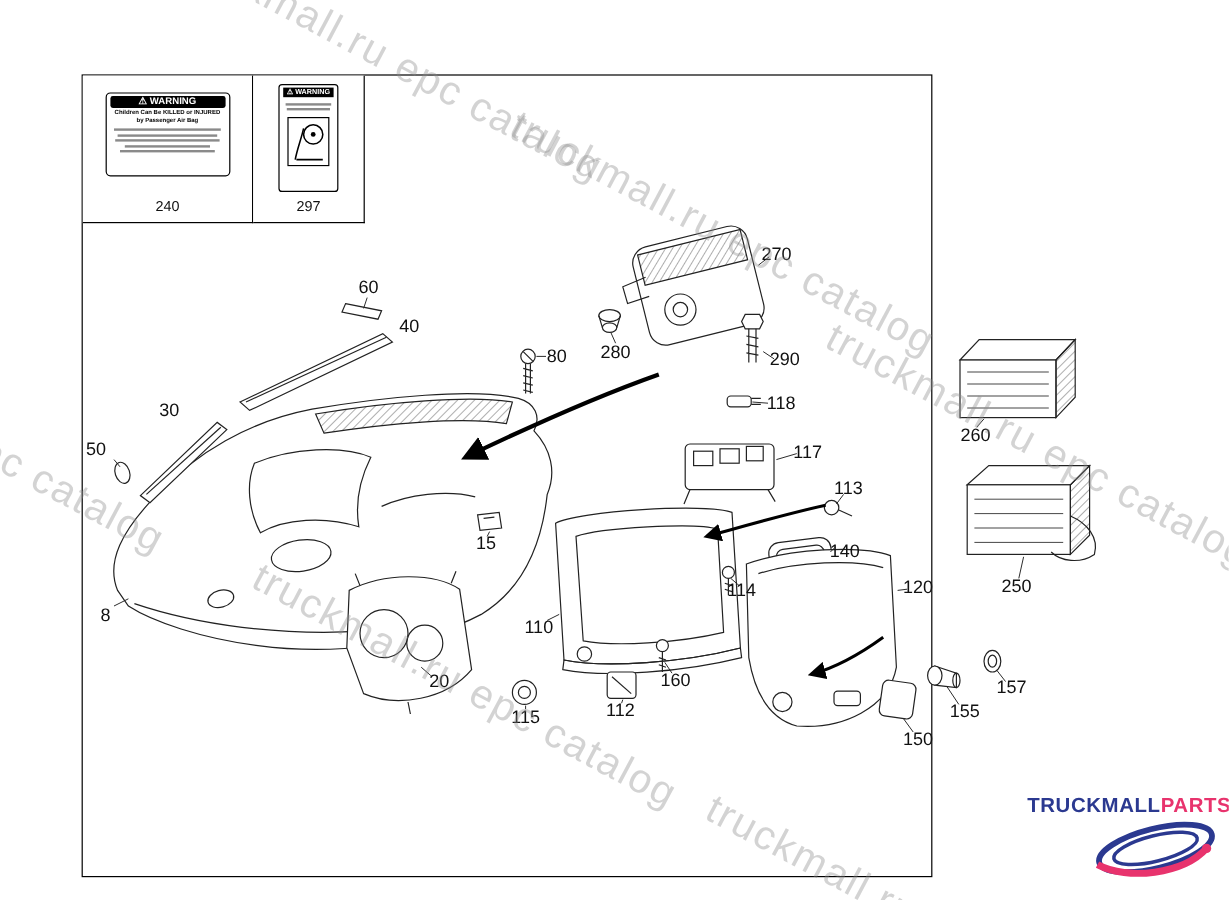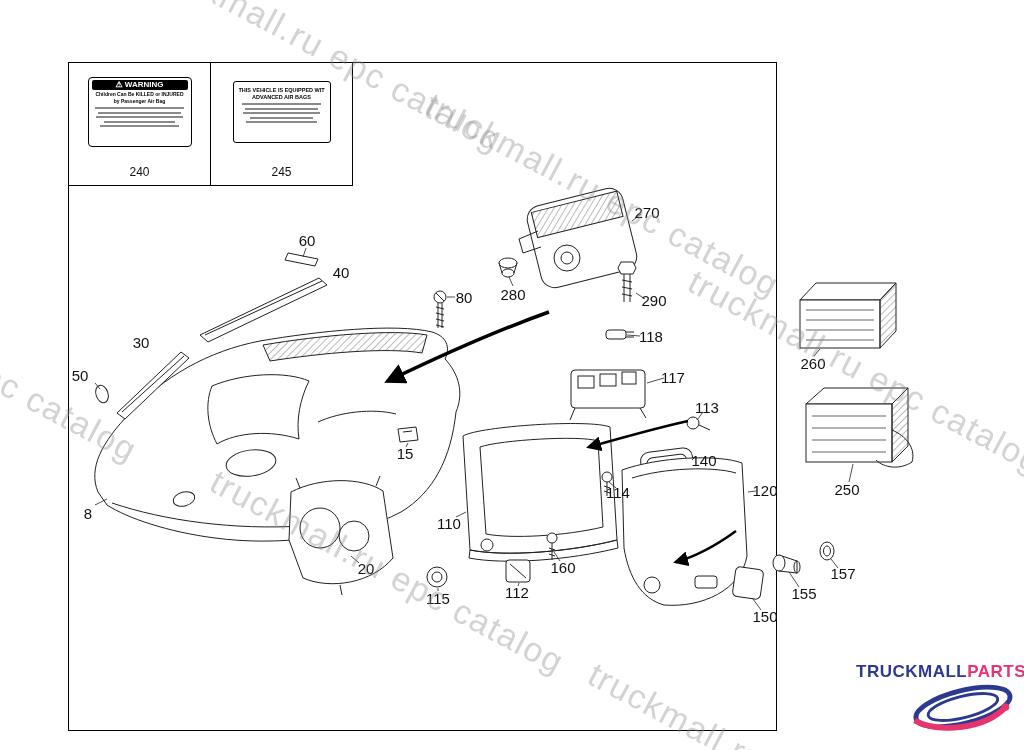--- a/index.html
+++ b/index.html
@@ -76,36 +76,39 @@
             <div class="bar"></div>
               <div class="bar"></div>
               <div class="bar"></div>
               <div class="bar"></div>
               <div class="bar"></div>
           </div>
         </div>
         <div class="cell-num">240</div>
       </div>
 
-      <div class="cell cell-245">
-        <div class="wl wl245">
-          <div class="tiny-line">THIS VEHICLE IS EQUIPPED WITH</div>
-          <div class="tiny-line">ADVANCED AIR BAGS</div>
+
+
+      <div class="cell cell-297">
+        <div class="wl wl297">
+          <div class="hd">⚠ WARNING</div>
           <div class="bars">
             <div class="bar"></div>
               <div class="bar"></div>
-              <div class="bar"></div>
-              <div class="bar"></div>
-              <div class="bar"></div>
           </div>
+          <svg class="pict297" viewBox="0 0 36 42">
+            <rect x="1" y="1" width="34" height="40" fill="none" stroke="#000"></rect>
+            <circle cx="22" cy="15" r="8" fill="none" stroke="#000" stroke-width="1.3"></circle>
+            <circle cx="22" cy="15" r="2" fill="#000"></circle>
+            <path d="M7,36 C9,26 12,19 14,10" fill="none" stroke="#000" stroke-width="1.3"></path>
+            <path d="M8,36 L30,36" stroke="#000" stroke-width="1.3"></path>
+          </svg>
         </div>
-        <div class="cell-num">245</div>
+        <div class="cell-num">297</div>
       </div>
-
-
 
     </div>
   </div>
 
   <svg class="diagram" viewBox="0 0 1024 750">
     <defs>
       <pattern id="hatch" width="5" height="5" patternUnits="userSpaceOnUse" patternTransform="rotate(45)">
         <line x1="0" y1="0" x2="0" y2="5" stroke="#555" stroke-width="0.8"></line>
       </pattern>
       <marker id="arr" viewBox="0 0 10 10" refX="8" refY="5" markerWidth="6" markerHeight="6" orient="auto">

